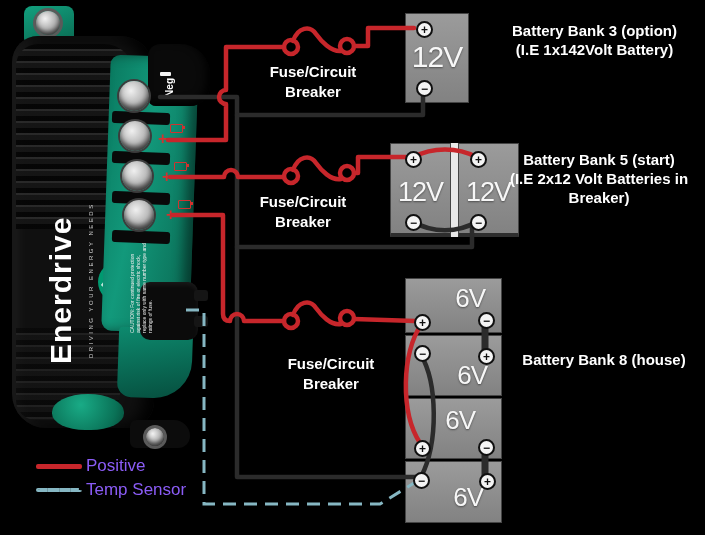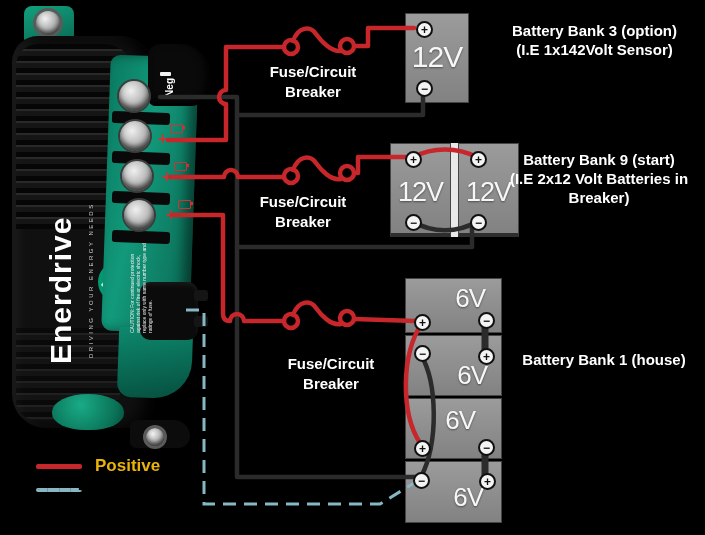--- a/index.html
+++ b/index.html
@@ -59,21 +59,21 @@
         font-size:12px;font-weight:900;color:#101010;line-height:1;box-sizing:border-box;}
   .gap-strip{left:451px;top:143px;width:7px;height:94px;background:#e9e9e9;z-index:2;}
   .b2{border-bottom:4px solid #2e2e2e;}
   
   .bank-label{font-size:15px;font-weight:bold;line-height:19px;text-align:center;color:#fff;}
   .fuse-label{font-size:15px;font-weight:bold;line-height:20px;text-align:center;color:#fff;}
   
   .legend-row{display:flex;align-items:center;height:24px;}
   .legend-swatch{width:46px;height:5px;border-radius:2px;flex:none;}
   .legend-swatch.dashed{height:0;}
-  .legend-text{margin-left:13px;font-size:17px;font-weight:bold;color:#eab308;}
+  .legend-text{margin-left:4px;font-size:17px;font-weight:normal;color:#8b5cf6;}
   #wires{z-index:3;left:0;top:0;}
 </style>
 </head>
 <body>
 
 <div id="stage">
 
   <div class="abs mount-tab">
     <div class="abs bolt"></div>
   </div>
@@ -204,33 +204,34 @@
     <div>Fuse/Circuit</div>
     <div>Breaker</div>
   </div>
   <div class="abs fuse-label" style="left:256px;top:354px;width:150px;">
     <div>Fuse/Circuit</div>
     <div>Breaker</div>
   </div>
 
   <div class="abs bank-label" style="left:492px;top:21px;width:205px;">
     <div>Battery Bank 3 (option)</div>
-    <div>(I.E 1x142Volt Sensor)</div>
+    <div>(I.E 1x142Volt Battery)</div>
   </div>
   <div class="abs bank-label" style="left:500px;top:150px;width:198px;">
-    <div>Battery Bank 9 (start)</div>
+    <div>Battery Bank 5 (start)</div>
     <div>(I.E 2x12 Volt Batteries in Breaker)</div>
   </div>
   <div class="abs bank-label" style="left:505px;top:350px;width:198px;">
-    <div>Battery Bank 1 (house)</div>
+    <div>Battery Bank 8 (house)</div>
   </div>
 
   <div class="abs" style="left:36px;top:454px;">
     <div class="legend-row">
       <div class="legend-swatch" style="background: rgb(199, 38, 43);"></div>
       <div class="legend-text">Positive</div>
     </div>
     <div class="legend-row">
       <div class="legend-swatch dashed" style="border-top: 4px dashed rgb(134, 183, 195);"></div>
+      <div class="legend-text">Temp Sensor</div>
     </div>
   </div>
 
 </div>
 
 </body></html>

